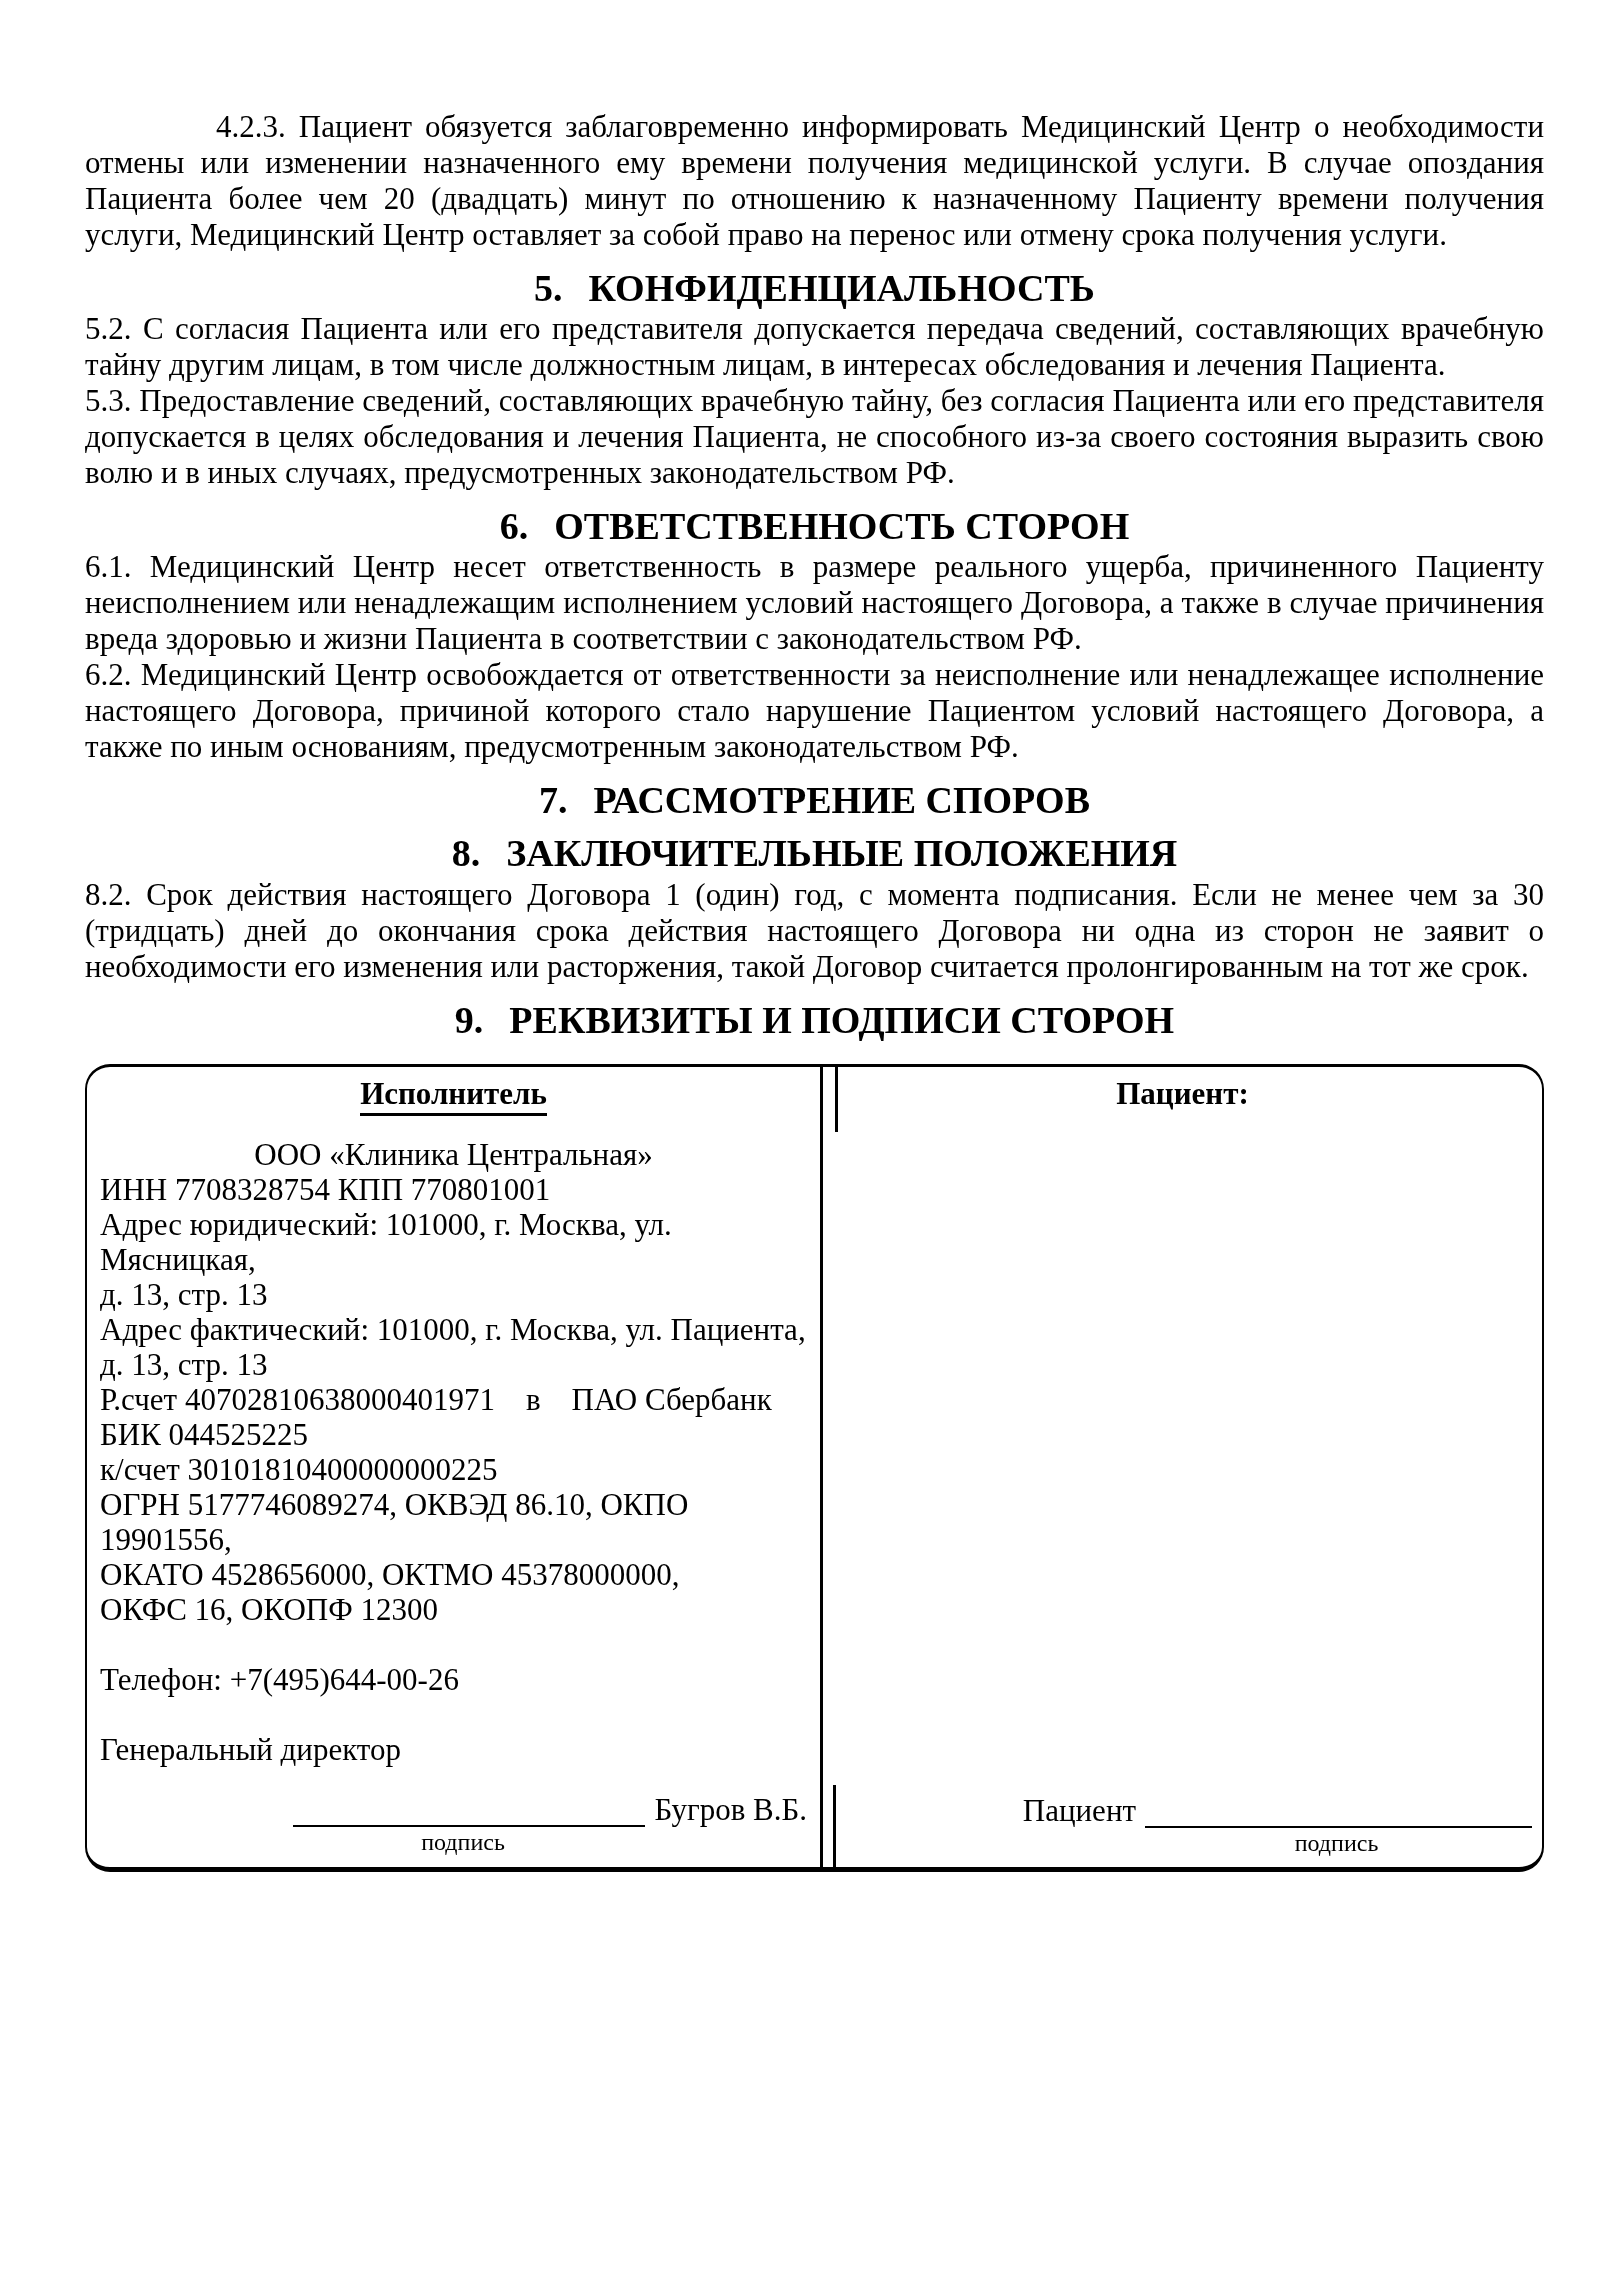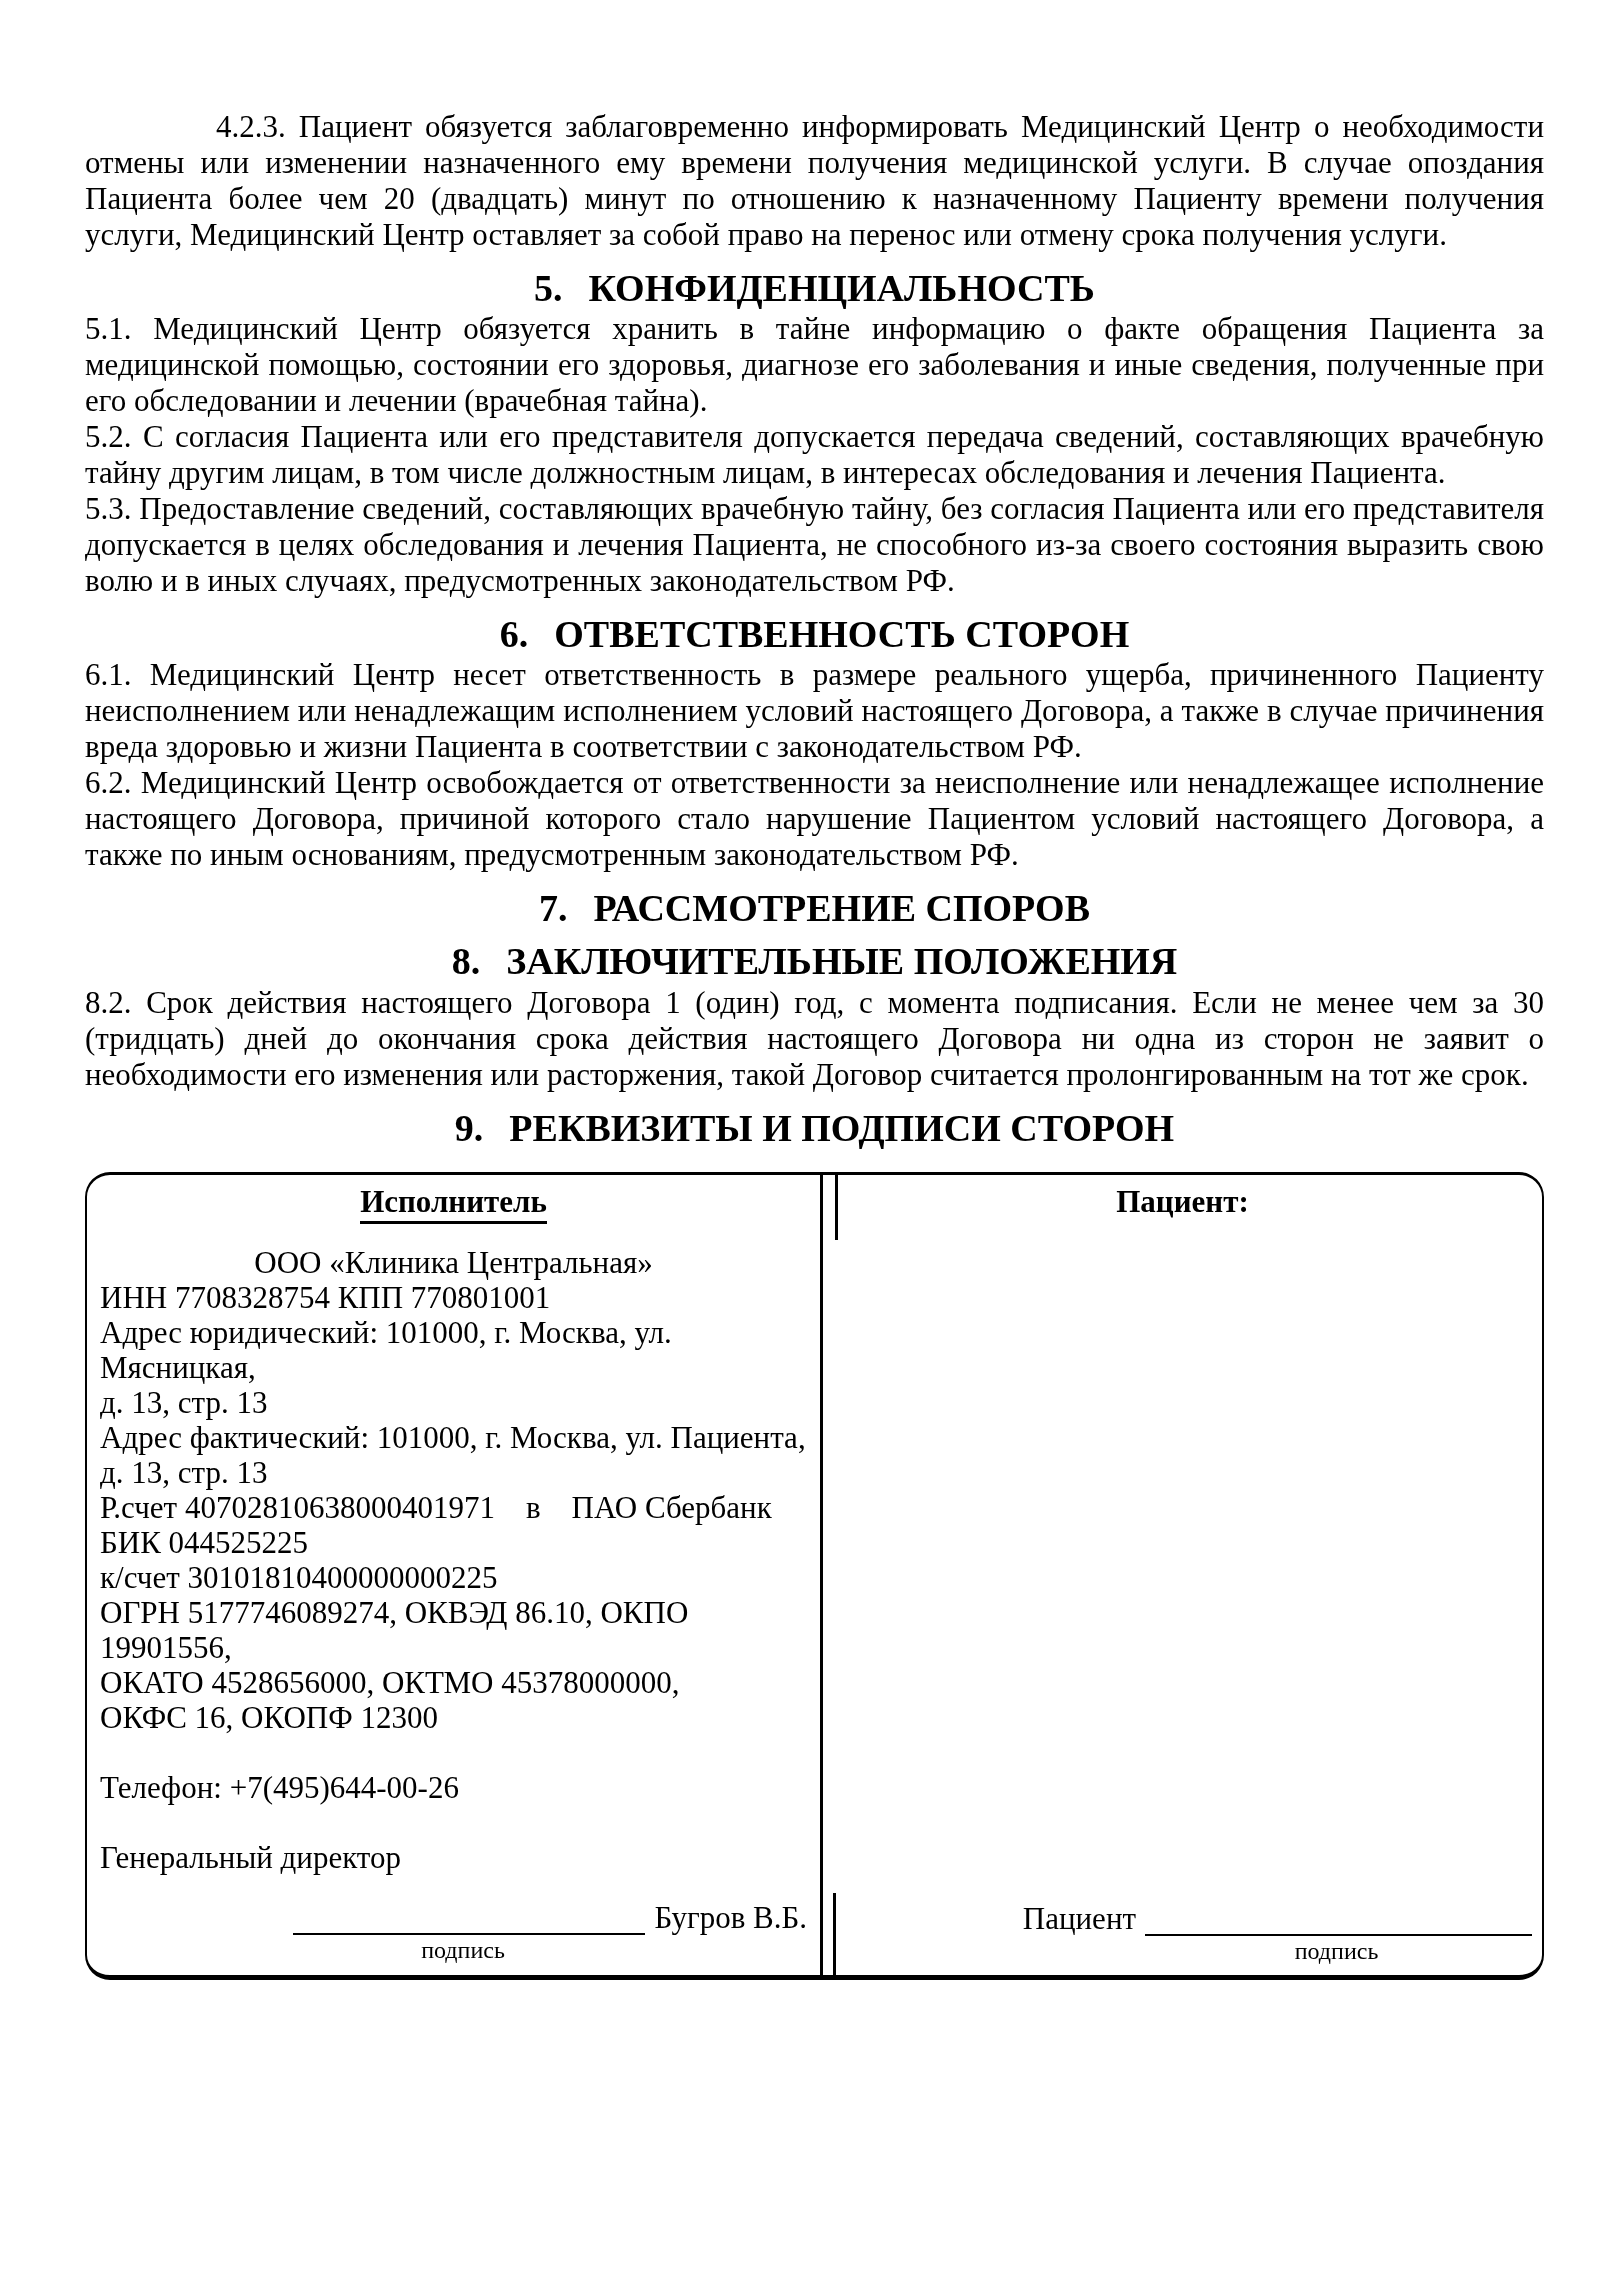--- a/index.html
+++ b/index.html
@@ -153,21 +153,20 @@
 </style>
 </head>
 <body>
 
 <div class="page">
   <div class="content">
 
     <p class="para first-indent">4.2.3. Пациент обязуется заблаговременно информировать Медицинский Центр о необходимости отмены или изменении назначенного ему времени получения медицинской услуги. В случае опоздания Пациента более чем 20 (двадцать) минут по отношению к назначенному Пациенту времени получения услуги, Медицинский Центр оставляет за собой право на перенос или отмену срока получения услуги.</p>
 
     <div class="sec-heading"><span class="hnum">5.</span><span>КОНФИДЕНЦИАЛЬНОСТЬ</span></div>
-    <p class="para">5.1. Медицинский Центр обязуется хранить в тайне информацию о факте обращения Пациента за медицинской помощью, состоянии его здоровья, диагнозе его заболевания и иные сведения, полученные при его обследовании и лечении (врачебная тайна).</p>
     <p class="para">5.2. С согласия Пациента или его представителя допускается передача сведений, составляющих врачебную тайну другим лицам, в том числе должностным лицам, в интересах обследования и лечения Пациента.</p>
     <p class="para">5.3. Предоставление сведений, составляющих врачебную тайну, без согласия Пациента или его представителя допускается в целях обследования и лечения Пациента, не способного из-за своего состояния выразить свою волю и в иных случаях, предусмотренных законодательством РФ.</p>
 
     <div class="sec-heading"><span class="hnum">6.</span><span>ОТВЕТСТВЕННОСТЬ СТОРОН</span></div>
     <p class="para">6.1. Медицинский Центр несет ответственность в размере реального ущерба, причиненного Пациенту неисполнением или ненадлежащим исполнением условий настоящего Договора, а также в случае причинения вреда здоровью и жизни Пациента в соответствии с законодательством РФ.</p>
     <p class="para">6.2. Медицинский Центр освобождается от ответственности за неисполнение или ненадлежащее исполнение настоящего Договора, причиной которого стало нарушение Пациентом условий настоящего Договора, а также по иным основаниям, предусмотренным законодательством РФ.</p>
 
     <div class="sec-heading"><span class="hnum">7.</span><span>РАССМОТРЕНИЕ СПОРОВ</span></div>
 
     <div class="sec-heading"><span class="hnum">8.</span><span>ЗАКЛЮЧИТЕЛЬНЫЕ ПОЛОЖЕНИЯ</span></div>

